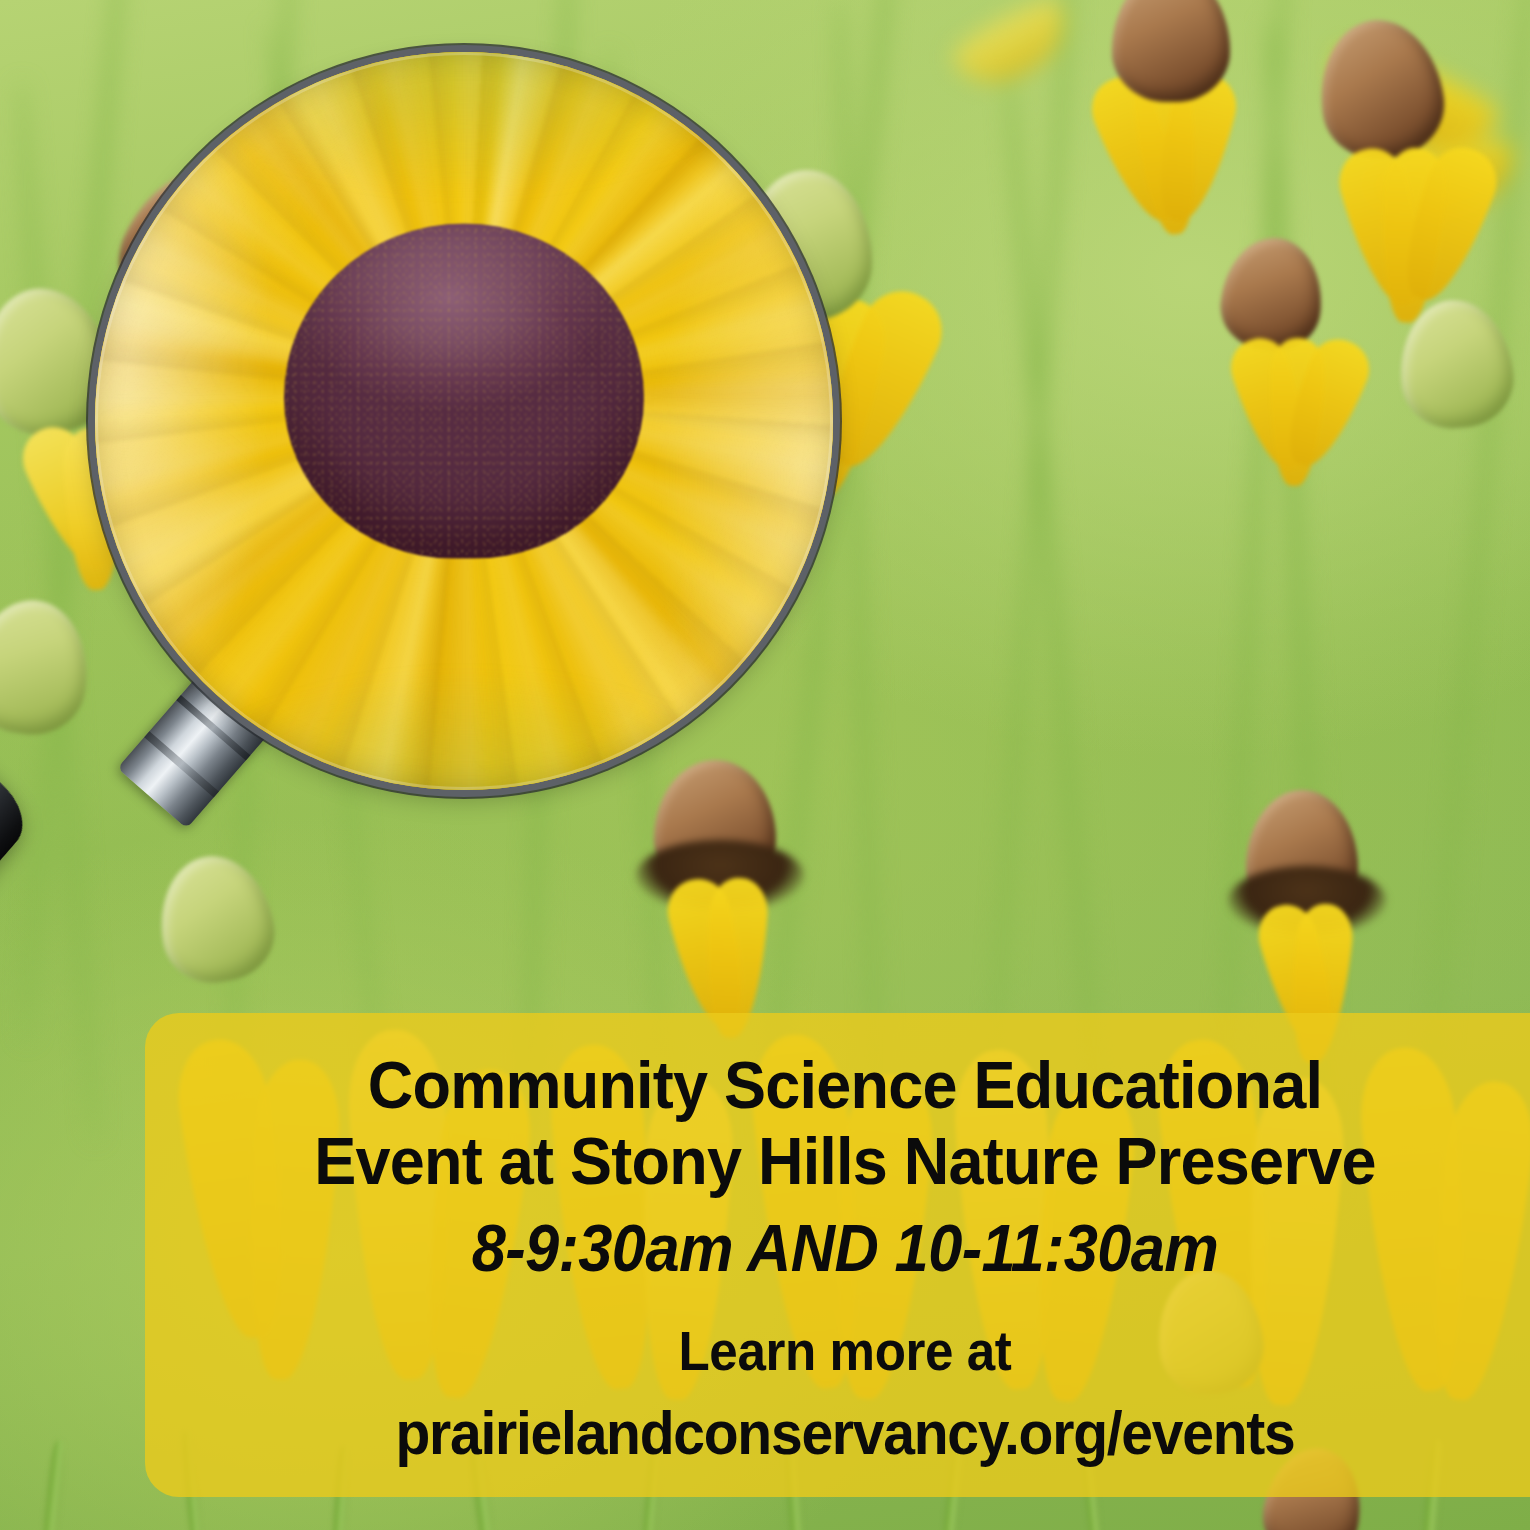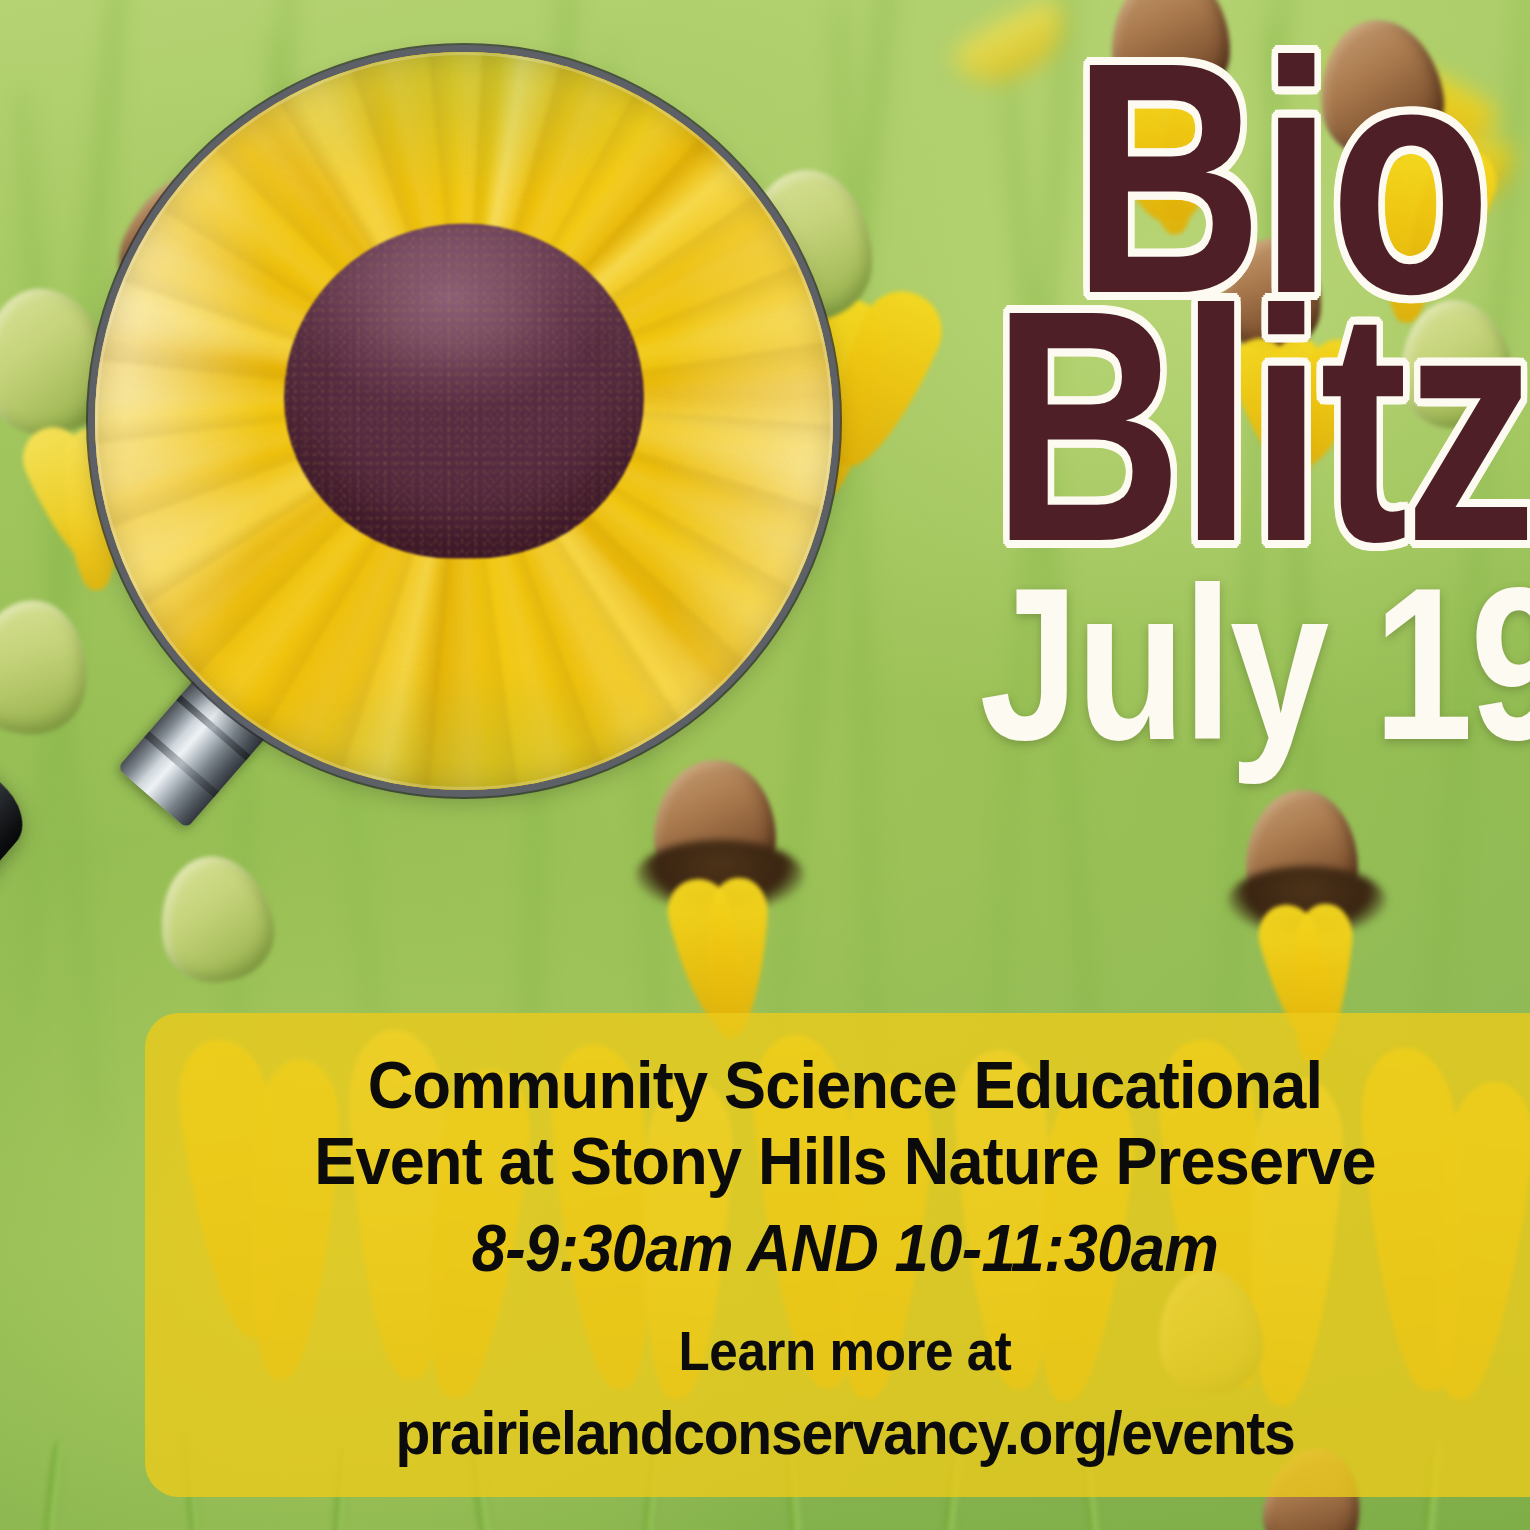--- a/index.html
+++ b/index.html
@@ -414,25 +414,20 @@
       <div class="lens-petal-shadow"></div>
       <div class="lens-cone-fringe"></div>
       <div class="lens-cone">
         <div class="lens-cone-texture"></div>
       </div>
       <div class="lens-glare"></div>
       <div class="lens-rim-inner"></div>
     </div>
   </div>
 
-  <div id="headline">
-    <div class="bio-line">Bio</div>
-    <div class="blitz-line">Blitz</div>
-    <div class="date-line">July 19</div>
-  </div>
 
   <div id="banner">
     <div class="banner-text">
       <div class="line-main">Community Science Educational</div>
       <div class="line-main">Event at Stony Hills Nature Preserve</div>
       <div class="line-times">8-9:30am AND 10-11:30am</div>
       <div class="line-learn">Learn more at</div>
       <div class="line-url">prairielandconservancy.org/events</div>
     </div>
   </div>

